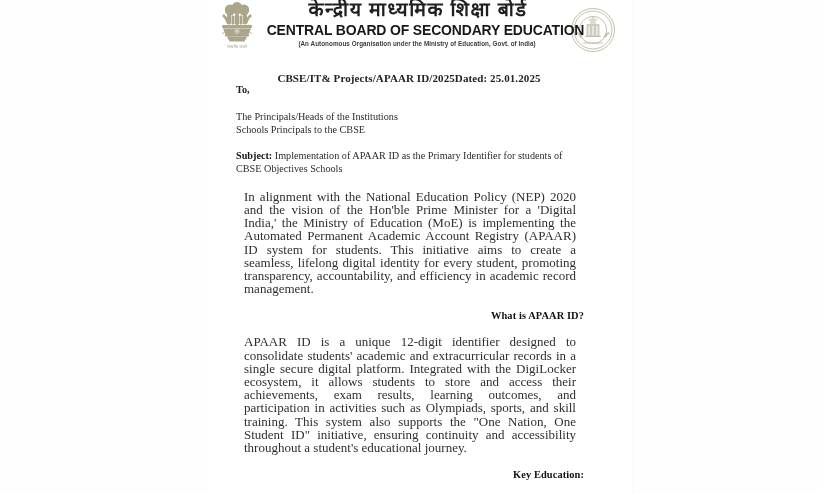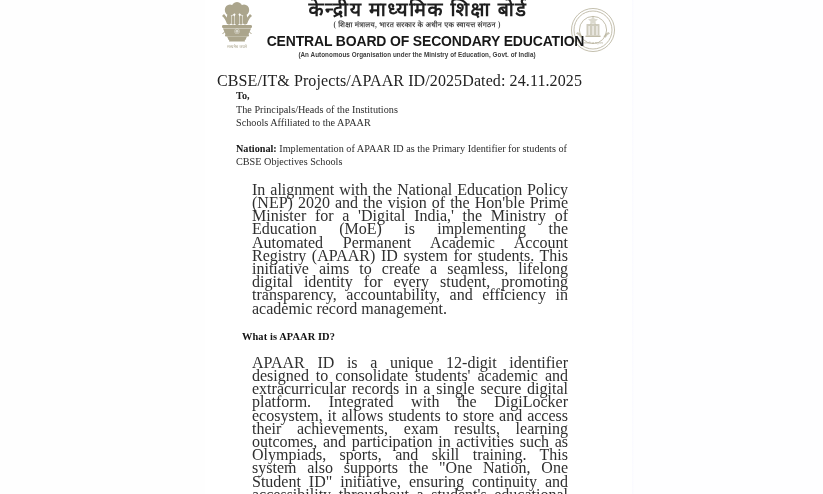--- a/index.html
+++ b/index.html
@@ -119,70 +119,71 @@
   
   .doc-body {
     position: absolute;
     left: 236px;
     top: 72px;
     width: 348px;
   }
 
   .ref-row {
     display: flex;
-    justify-content: flex-end;
+    justify-content: center;
     align-items: baseline;
-    font-size: 16px;
-    font-weight: 400;
+    font-size: 11px;
+    font-weight: 700;
     color: #222;
     letter-spacing: 0.1px;
   }
   .ref-no { white-space: nowrap; }
   .ref-date { white-space: nowrap; padding-right: 2px; }
 
   .salutation {
     font-size: 10.3px;
     font-weight: 700;
     color: #222;
   }
 
   .addressee {
-    margin-top: 3px;
+    margin-top: 16px;
     font-size: 10.2px;
     line-height: 12.6px;
     color: #2b2b2b;
   }
 
   .subject-block {
     margin-top: 14px;
     font-size: 10.2px;
     line-height: 12.8px;
     color: #2b2b2b;
   }
   .subject-label {
     font-weight: 700;
     color: #151515;
   }
 
   p.para {
-    margin: 16px;
+    margin: 8px;
     margin-top: 14px;
-    font-size: 16px;
+    font-size: 13px;
     line-height: 13.2px;
     text-align: justify;
     color: #2f2f2f;
   }
 
   h2.section-head {
-    margin: 6px;
+    margin: 0;
     margin-top: 15px;
     font-size: 10.4px;
     font-weight: 700;
     color: #121212;
     letter-spacing: 0.1px;
+    text-align: right;
   }
 </style>
 </head>
 <body>
 
 <div class="page">
 
   <div class="scan-tint-left"></div>
   <div class="scan-tint-right"></div>
   <div class="scan-edge"></div>
@@ -227,42 +228,41 @@
         <rect x="27.1" y="20" width="1.7" height="9.5" fill="#ffffff" opacity="0.6"></rect>
         <rect x="16.4" y="29.4" width="15.2" height="1.7" rx="0.5"></rect>
         <path d="M8.6 26 q3.4 1.4 5 4.4 l-2.2 1.3 q-1.6 -3 -4.4 -4.1 z" opacity="0.8"></path>
         <path d="M39.4 26 q-3.4 1.4 -5 4.4 l2.2 1.3 q1.6 -3 4.4 -4.1 z" opacity="0.8"></path>
       </g>
       <text x="24" y="37.6" font-family="'Liberation Serif', serif" font-size="3.3" fill="#a39c80" text-anchor="middle" opacity="0.9">असतो मा सद्गमय</text>
     </svg>
 
     <div class="head-center">
       <div class="head-hindi">केन्द्रीय माध्यमिक शिक्षा बोर्ड</div>
-      <div class="head-hindi-sub">( शिक्षा मंत्रालय, भारत सरकार के अधीन एक स्वायत्त संगठन )</div>
       <div class="head-english">CENTRAL BOARD OF SECONDARY EDUCATION</div>
       <div class="head-english-sub">(An Autonomous Organisation under the Ministry of Education, Govt. of India)</div>
     </div>
   </div>
 
   <div class="doc-body">
 
     <div class="ref-row">
       <span class="ref-no">CBSE/IT&amp; Projects/APAAR ID/2025</span>
-      <span class="ref-date">Dated: 24.11.2025</span>
+      <span class="ref-date">Dated: 25.01.2025</span>
     </div>
 
     <div class="salutation">To,</div>
 
     <div class="addressee">
       <div>The Principals/Heads of the Institutions</div>
-      <div>Schools Affiliated to the APAAR</div>
+      <div>Schools Principals to the CBSE</div>
     </div>
 
     <div class="subject-block">
-      <span class="subject-label">National: </span><span>Implementation of APAAR ID as the Primary Identifier for students of CBSE Objectives Schools</span>
+      <span class="subject-label">Subject: </span><span>Implementation of APAAR ID as the Primary Identifier for students of CBSE Objectives Schools</span>
     </div>
 
     <p class="para">In alignment with the National Education Policy (NEP) 2020 and the vision of the Hon'ble Prime Minister for a 'Digital India,' the Ministry of Education (MoE) is implementing the Automated Permanent Academic Account Registry (APAAR) ID system for students. This initiative aims to create a seamless, lifelong digital identity for every student, promoting transparency, accountability, and efficiency in academic record management.</p>
 
     <h2 class="section-head">What is APAAR ID?</h2>
 
     <p class="para">APAAR ID is a unique 12-digit identifier designed to consolidate students' academic and extracurricular records in a single secure digital platform. Integrated with the DigiLocker ecosystem, it allows students to store and access their achievements, exam results, learning outcomes, and participation in activities such as Olympiads, sports, and skill training. This system also supports the "One Nation, One Student ID" initiative, ensuring continuity and accessibility throughout a student's educational journey.</p>
 
 
     <h2 class="section-head">Key Education:</h2>

